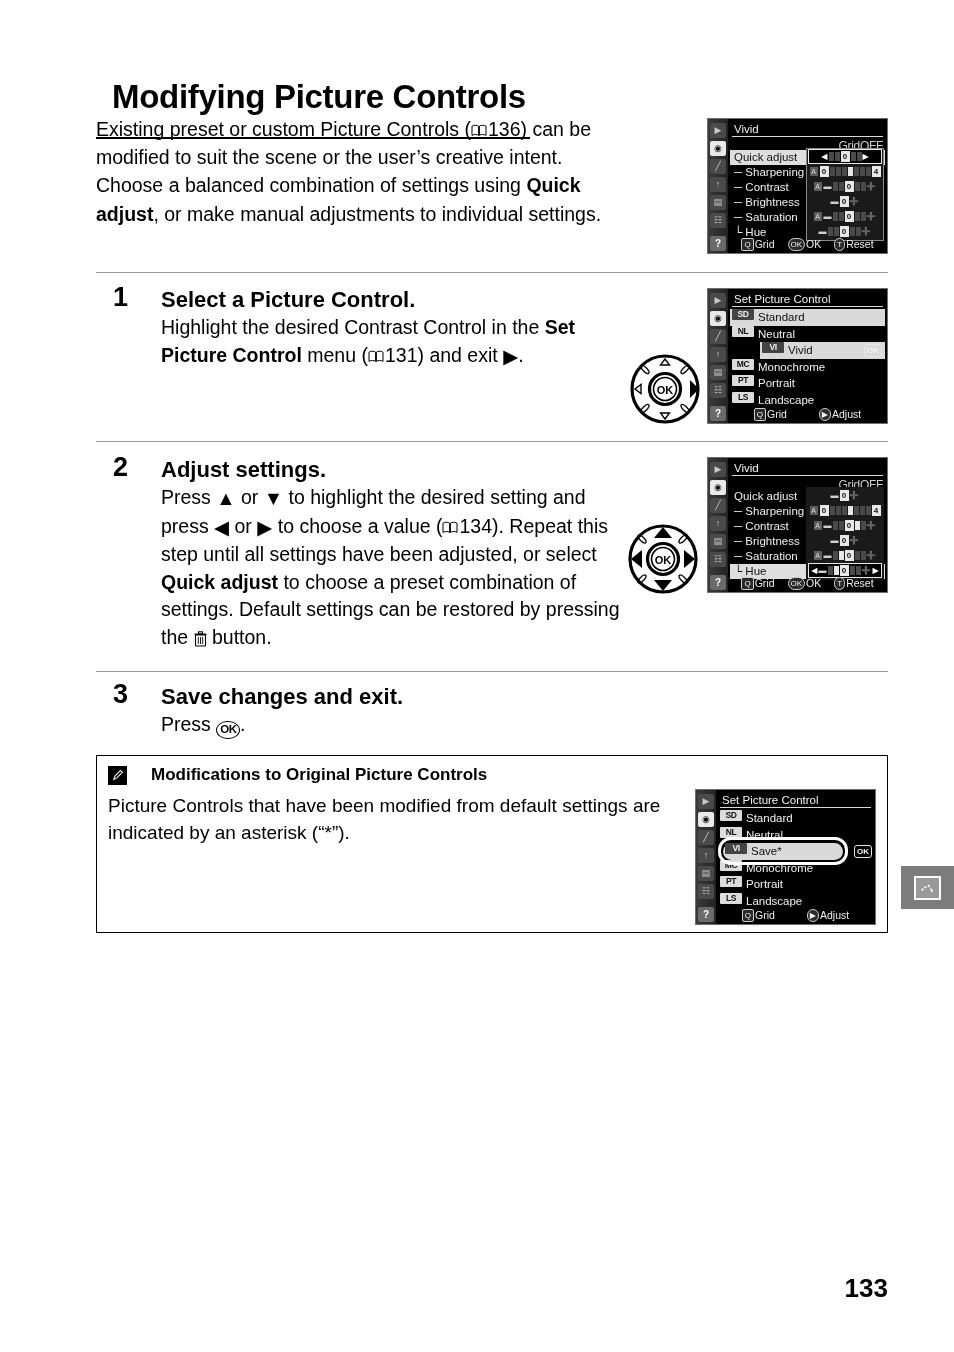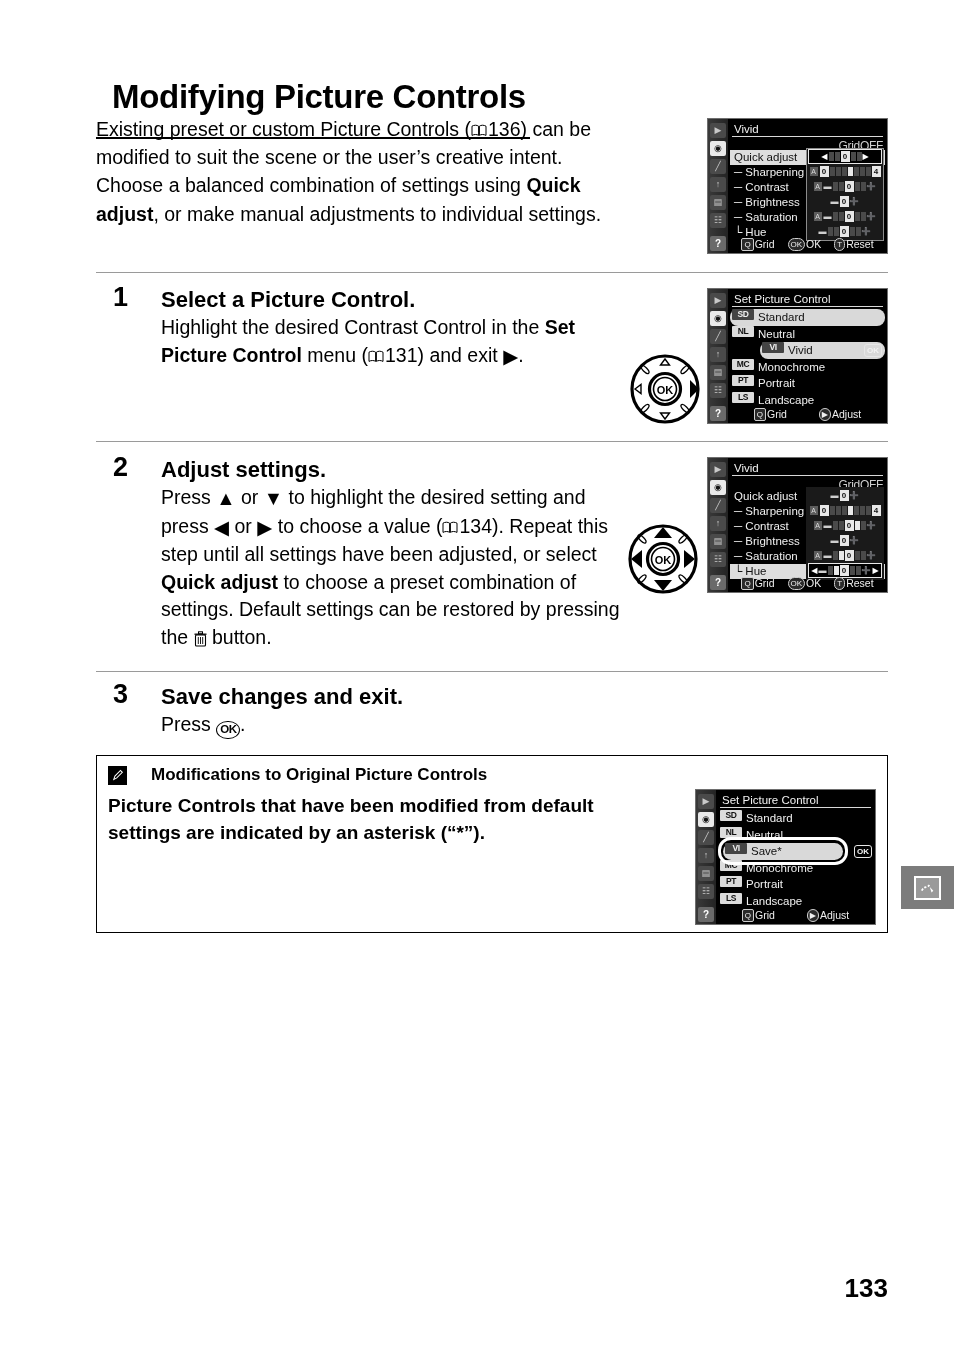--- a/index.html
+++ b/index.html
@@ -104,21 +104,21 @@
   .badge {
     display:inline-block; border:1px solid #cfcfcf; border-radius:2px;
     padding:0 2px; font-size:8px; line-height:11px; color:#f0f0f0; background:#2a2a2a;
   }
   .badge.rnd { border-radius:7px; }
 
   
   .pc-row {
     position:absolute; left:22px; right:2px; height:16.5px;
     color:#f0f0f0; font-size:11.5px; line-height:16.5px;
-    white-space:nowrap; padding-left:2px;border-radius:8px;
+    white-space:nowrap; padding-left:2px;
   }
   .pc-row .tag {
     display:inline-block; width:22px; height:11px;
     background:#dcdcdc; color:#111; font-size:8.5px; line-height:11px;
     text-align:center; border-radius:1px; margin-right:4px; vertical-align:1px;
     font-weight:bold; letter-spacing:-0.4px; overflow:hidden;
   }
   .pc-row.sel { background:#d9d9d9; color:#111; }
   .pc-row.sel .tag { background:#444; color:#eee; }
   .ok-mark {
@@ -174,21 +174,21 @@
   .note-head {
     position:absolute; left:11px; top:9px;
     font-size:17px; font-weight:bold; display:flex; align-items:center; gap:24px;
   }
   .pen-box {
     width:19px; height:19px; background:#000; color:#fff;
     display:flex; align-items:center; justify-content:center;
   }
   .note-body {
     position:absolute; left:11px; top:36px; width:560px;
-    font-size:19px; line-height:27px;font-weight:bold;
+    font-size:19px; line-height:27px;
   }
 
   
   .sidetab {
     position:absolute; left:901px; top:866px; width:53px; height:43px;
     background:#7c7c7c; display:flex; align-items:center; justify-content:center;
   }
   .sidetab .glyph {
     width:27px; height:24px; border:2px solid #fff; background:#9a9a9a;
     display:flex; align-items:center; justify-content:center;

